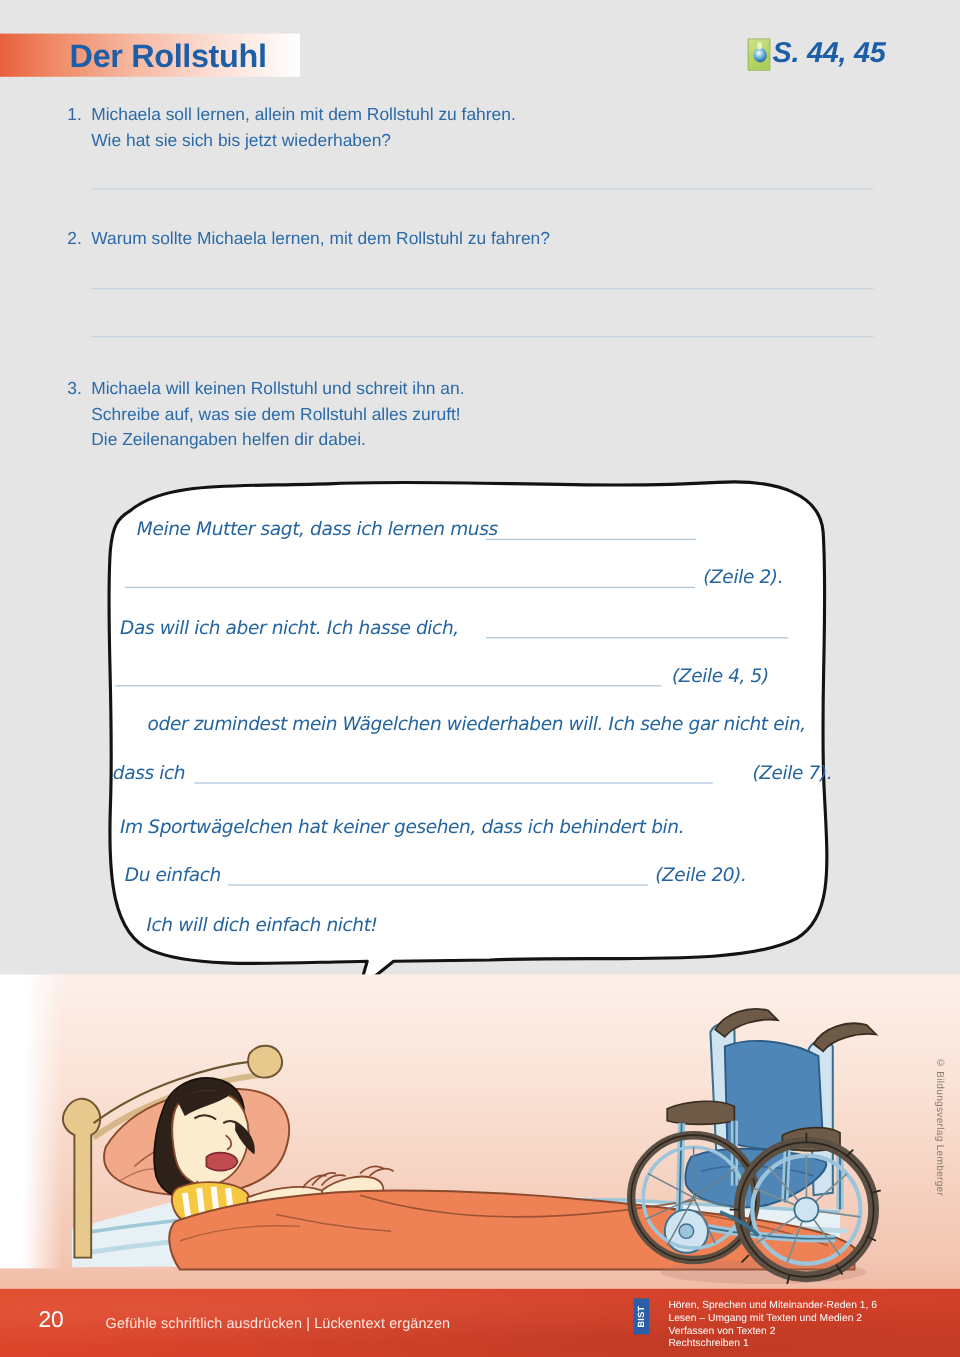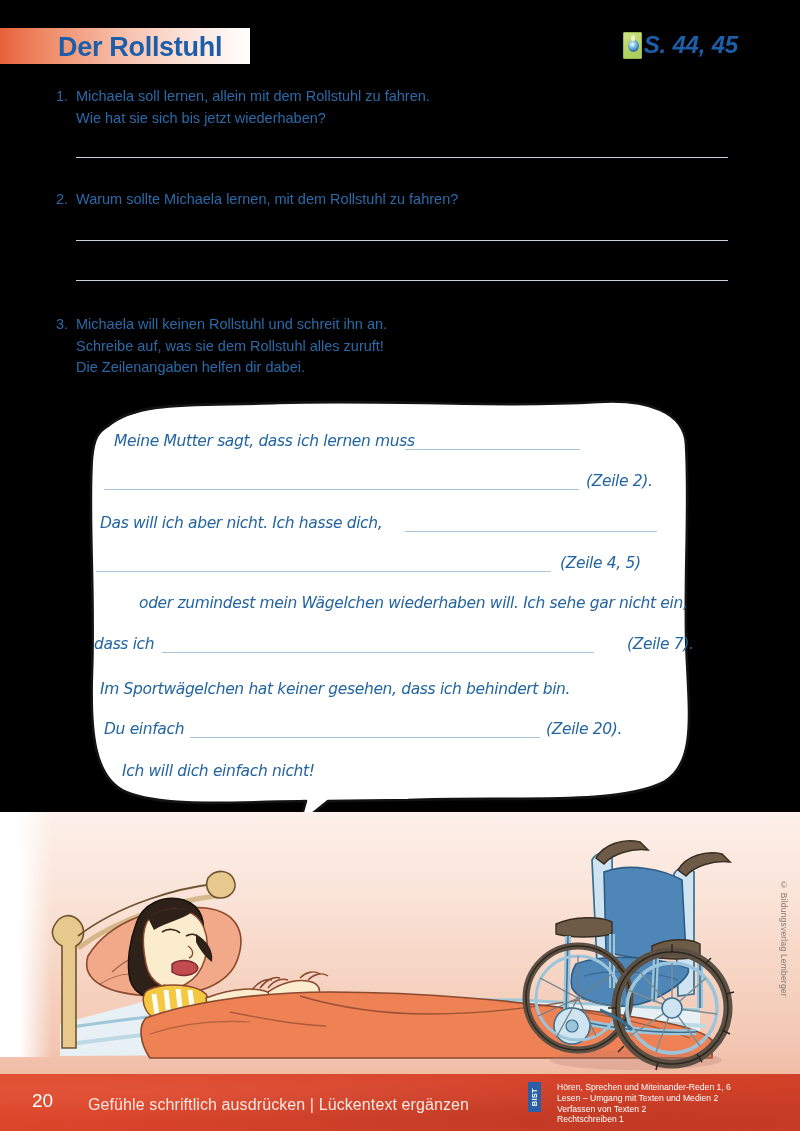--- a/index.html
+++ b/index.html
@@ -9,21 +9,21 @@
     height: 1131px;
     background: #ffffff;
     font-family: "Liberation Sans", sans-serif;
     position: relative;
     overflow: hidden;
   }
 
   .page {
     position: absolute;
     inset: 0;
-    background: #000000;
+    background: #e5e5e5;
   }
 
   
   .header-band {
     position: absolute;
     left: 0; top: 28px;
     width: 250px; height: 36px;
     background: linear-gradient(to right, #e8603c 0%, #ef8a66 18%, #f6b9a2 45%, #fbdcd1 70%, #ffffff 100%);
   }
   .title {
@@ -185,21 +185,21 @@
   .page-number {
     position: absolute;
     left: 32px; top: 16px;
     font-size: 19px;
     color: #ffffff;
     z-index: 2;
   }
   .footer-caption {
     position: absolute;
     left: 88px; top: 22px;
-    font-size: 16px;
+    font-size: 12px;
     color: #ffe6df;
     z-index: 2;
     letter-spacing: 0.1px;
   }
   .bist-block {
     position: absolute;
     left: 528px; top: 8px;
     display: flex;
     align-items: flex-start;
     gap: 16px;
@@ -299,21 +299,21 @@
 
       <div class="b-fill" style="left:26px; top:97px; width:475px;"></div>
       <div class="b-ref" style="left:508px; top:80px;">(Zeile 2).</div>
 
       <div class="b-line" style="left:22px; top:122px;">Das will ich aber nicht. Ich hasse dich,</div>
       <div class="b-fill" style="left:327px; top:139px; width:252px;"></div>
 
       <div class="b-fill" style="left:18px; top:179px; width:455px;"></div>
       <div class="b-ref" style="left:482px; top:162px;">(Zeile 4, 5)</div>
 
-      <div class="b-line" style="left:16px; top:202px;padding-left:45px;">oder zumindest mein Wägelchen wiederhaben will. Ich sehe gar nicht ein,</div>
+      <div class="b-line" style="left:0; top:202px;padding-left:45px;">oder zumindest mein Wägelchen wiederhaben will. Ich sehe gar nicht ein,</div>
 
       <div class="b-line" style="left:16px; top:243px;">dass ich</div>
       <div class="b-fill" style="left:84px; top:260px; width:432px;"></div>
       <div class="b-ref" style="left:521px; top:243px;margin-left:28px;">(Zeile 7).</div>
 
       <div class="b-line" style="left:22px; top:288px;">Im Sportwägelchen hat keiner gesehen, dass ich behindert bin.</div>
 
       <div class="b-line" style="left:26px; top:328px;">Du einfach</div>
       <div class="b-fill" style="left:112px; top:345px; width:350px;"></div>
       <div class="b-ref" style="left:468px; top:328px;">(Zeile 20).</div>

